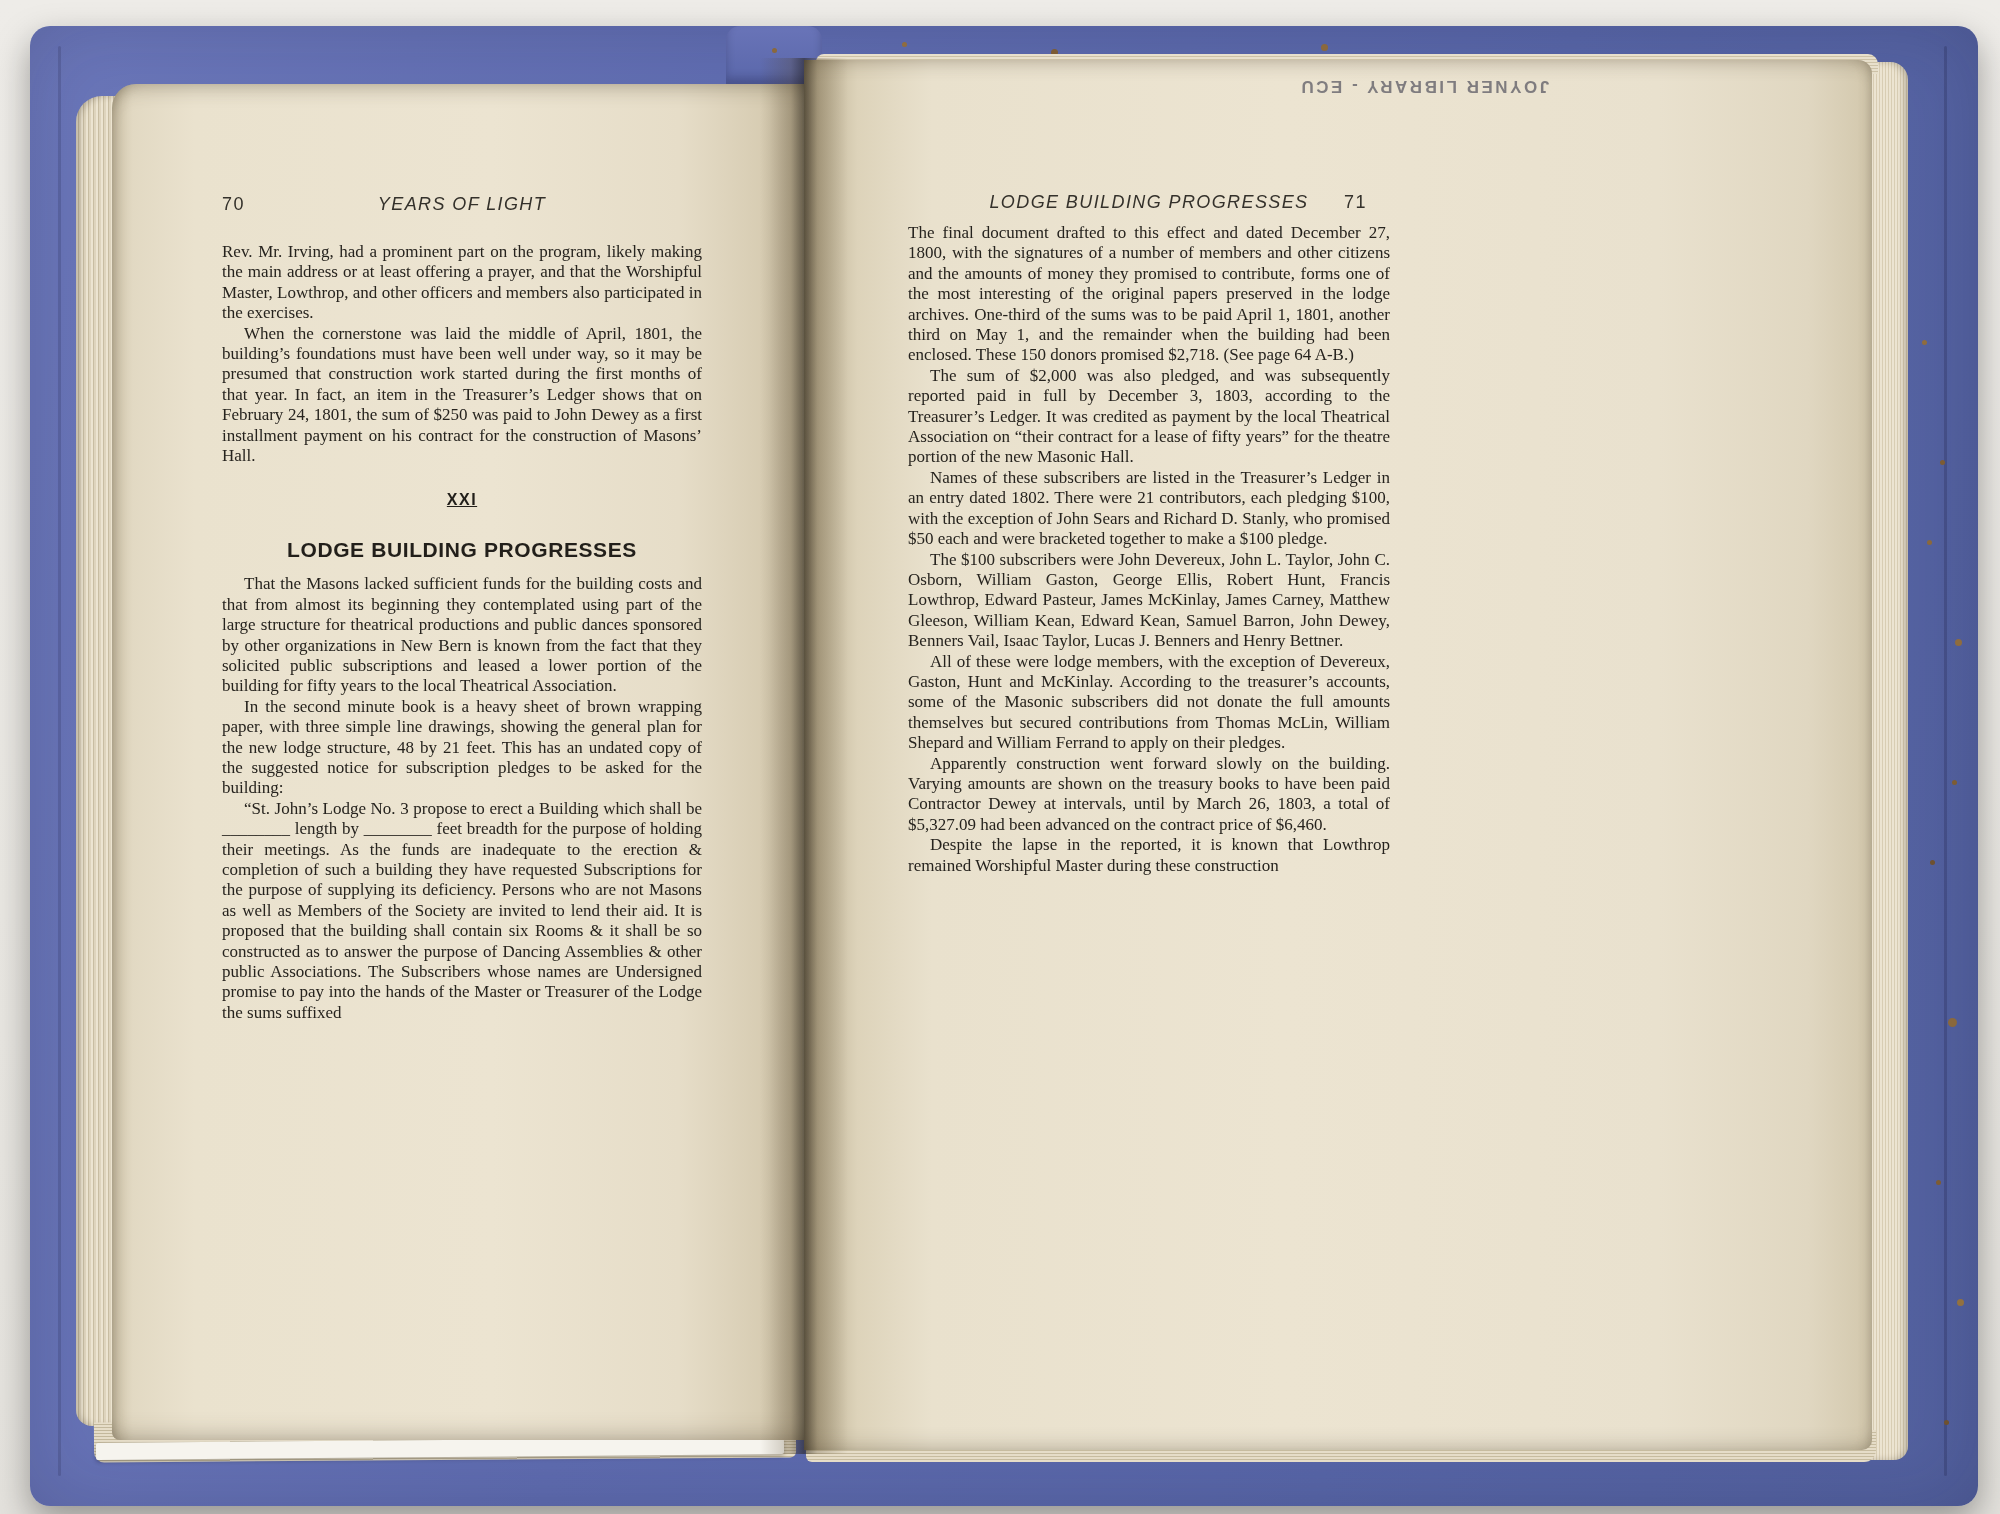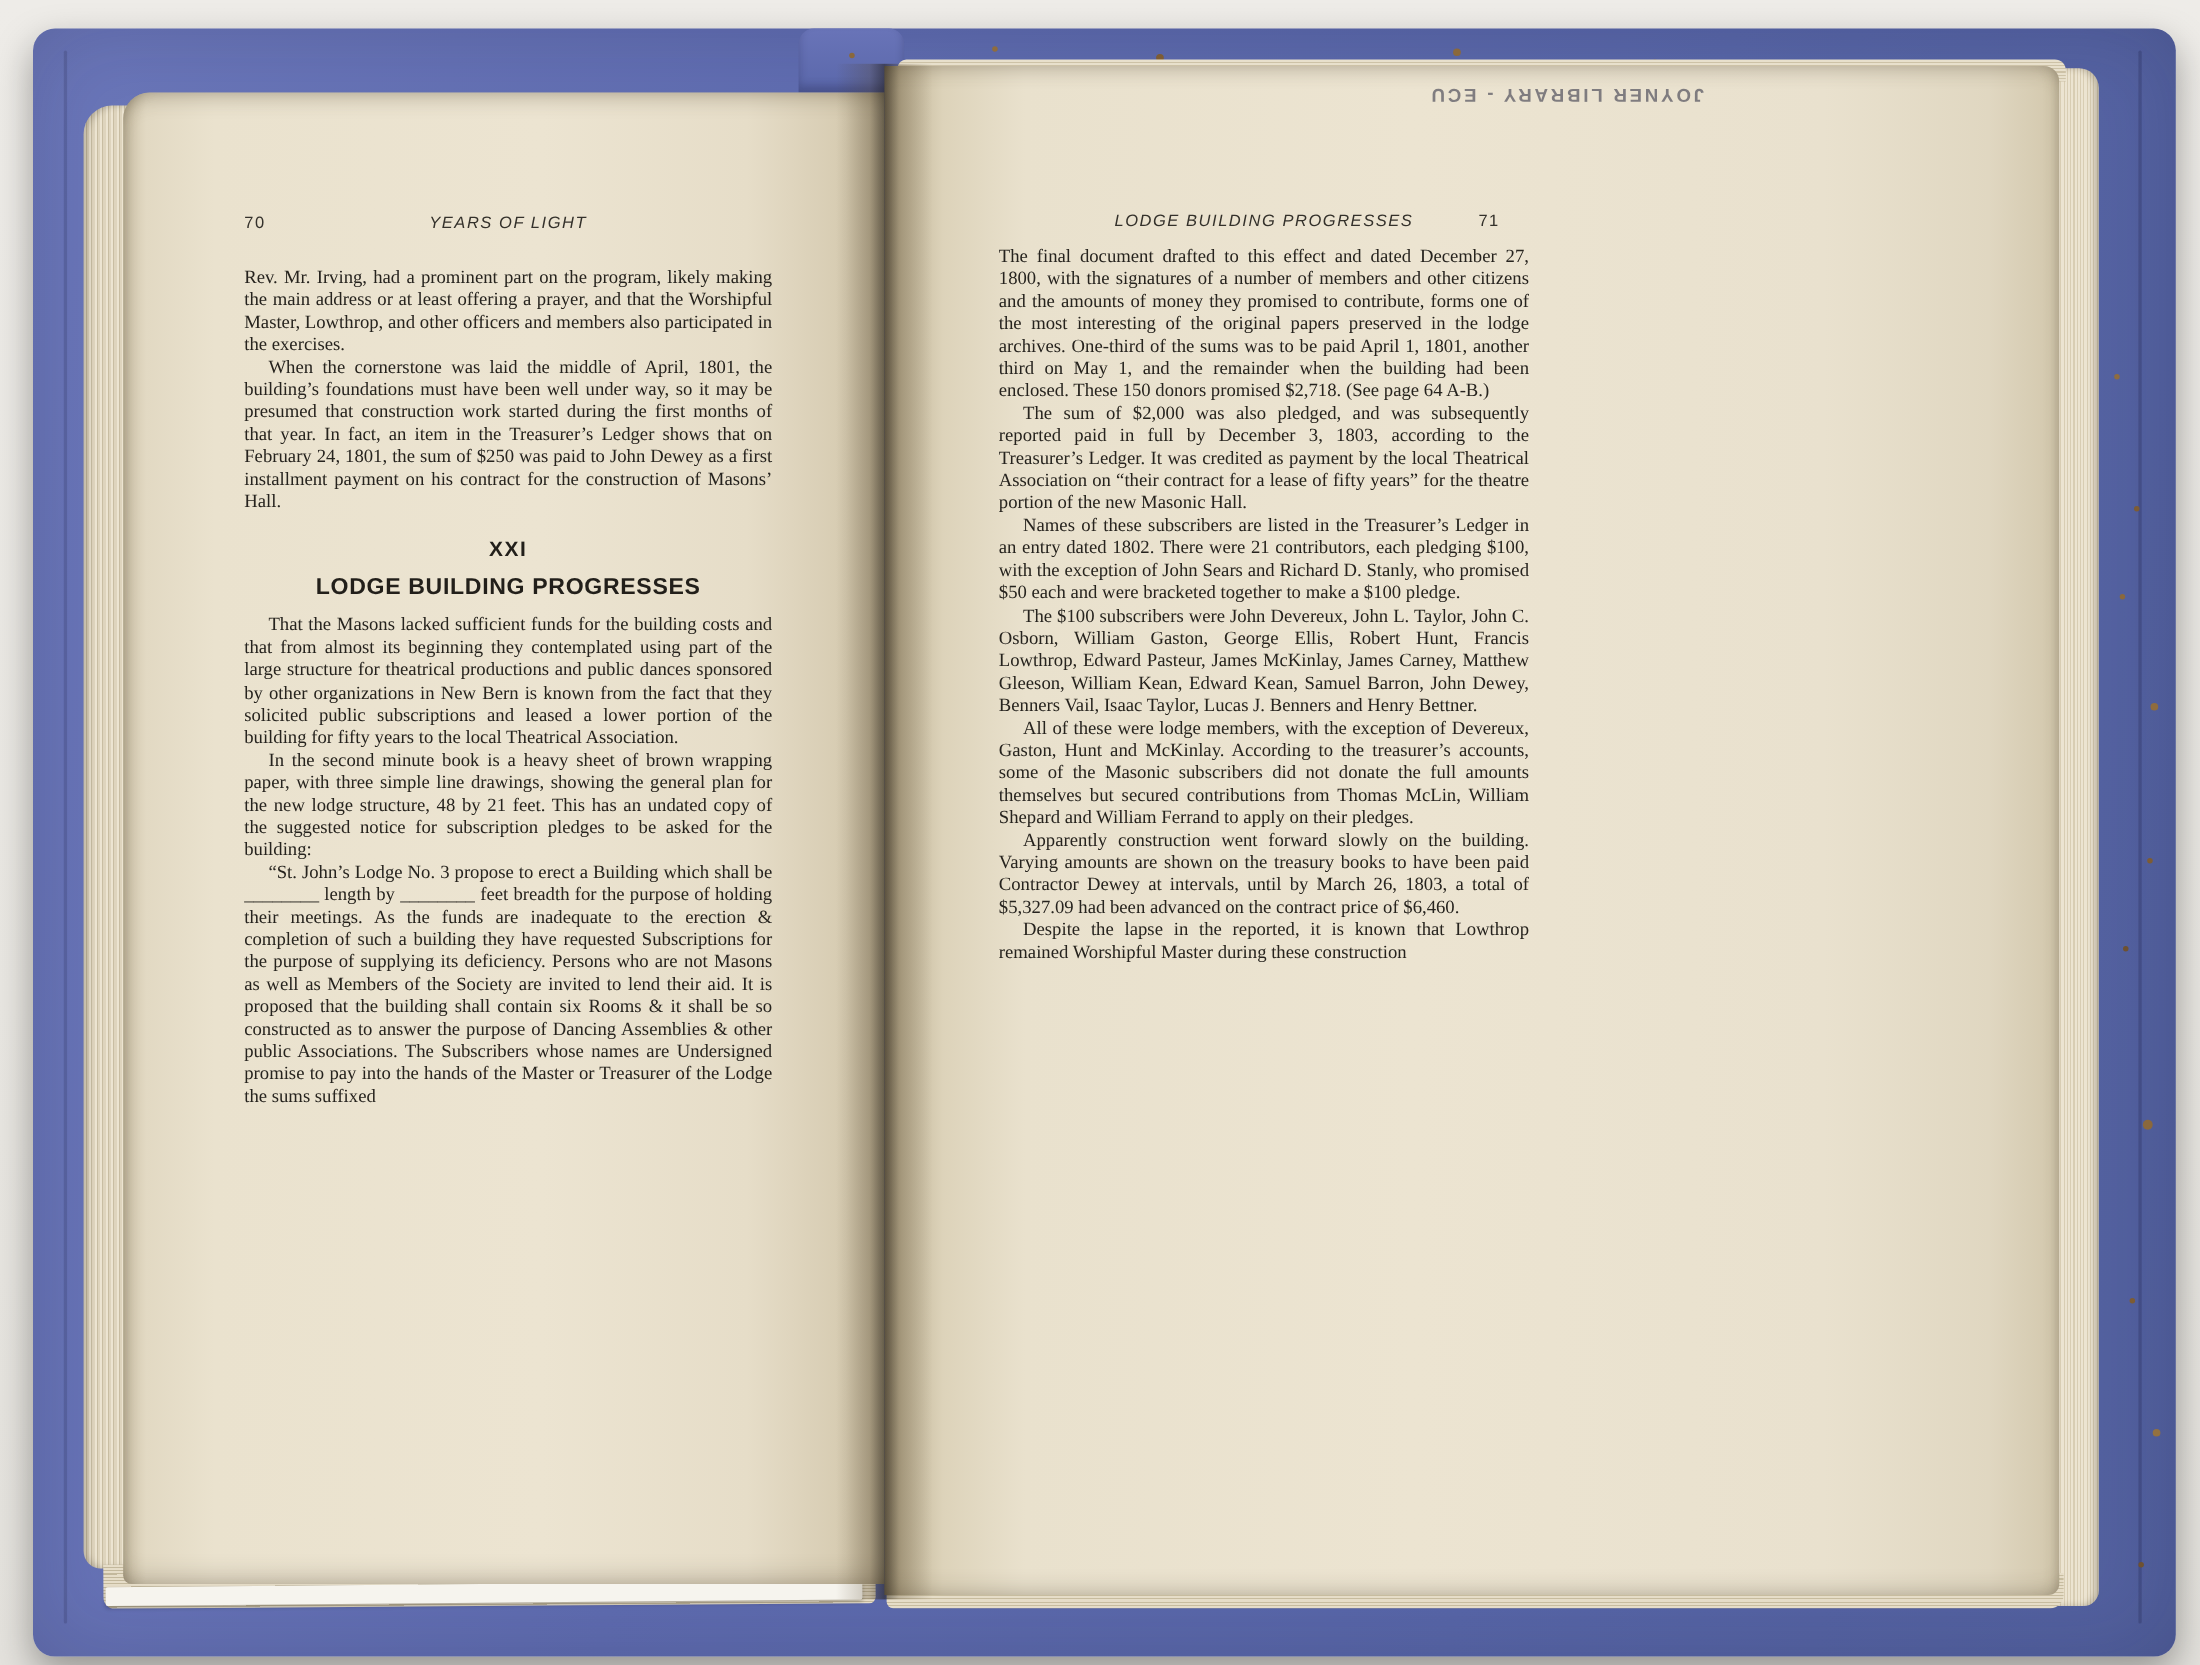--- a/index.html
+++ b/index.html
@@ -85,42 +85,42 @@
     box-shadow: inset 0 14px 18px -12px rgba(70,60,40,.32), inset 0 -16px 20px -14px rgba(70,60,40,.3), inset -10px 0 14px -10px rgba(70,60,40,.3);
   }
   .gutter-shadow {
     position:absolute; left:760px; top:58px; width:88px; height:1396px; pointer-events:none;
     background:linear-gradient(90deg, rgba(80,65,40,0) 0%, rgba(80,65,40,.28) 35%, rgba(32,26,16,.52) 50%, rgba(80,65,40,.26) 65%, rgba(80,65,40,0) 100%);
   }
 
   
   .running-head {
     position:absolute; display:flex; align-items:baseline;
-    font-family:"Liberation Sans", sans-serif; font-size:15px; letter-spacing:1.4px; color:#34312b;
+    font-family:"Liberation Sans", sans-serif; font-size:18px; letter-spacing:1.4px; color:#34312b;
   }
   .running-head .num { width:46px; }
   .running-head .num.right { }
   .running-head .title { flex:1; text-align:center;font-style:italic; }
 
   .page.left  .running-head { left:110px; top:110px; width:480px; }
   .page.left  .text-col     { left:110px; top:158px; width:480px; }
   .page.right .running-head { left:104px; top:132px; width:482px; }
   .page.right .text-col     { left:104px; top:163px; width:482px; }
 
   .text-col {
     position:absolute; font-size:17px; line-height:20.4px; text-align:justify; color:#26231e;
   }
   .para-group p { text-indent:22px; }
   .para-group.continuation p:first-child { text-indent:0; }
 
   .chapter-head {
     text-align:center; margin:24px 0 14px;
     font-family:"Liberation Sans", sans-serif; font-weight:bold; color:#221f1a;
   }
-  .chapter-num { font-size:19px; letter-spacing:1.5px; margin-bottom:13px; }
+  .chapter-num { font-size:16px; letter-spacing:1.5px; margin-bottom:29px;text-decoration:underline; }
   .chapter-title { font-size:21px; letter-spacing:.6px; }
 
   .stamp {
     position:absolute; left:430px; top:16px; width:380px; text-align:center;
     transform:rotate(180deg);
     font-family:"Liberation Sans", sans-serif; font-weight:bold;
     font-size:17px; letter-spacing:2.5px; color:rgba(62,62,78,.62);
   }
 </style>
 </head>

